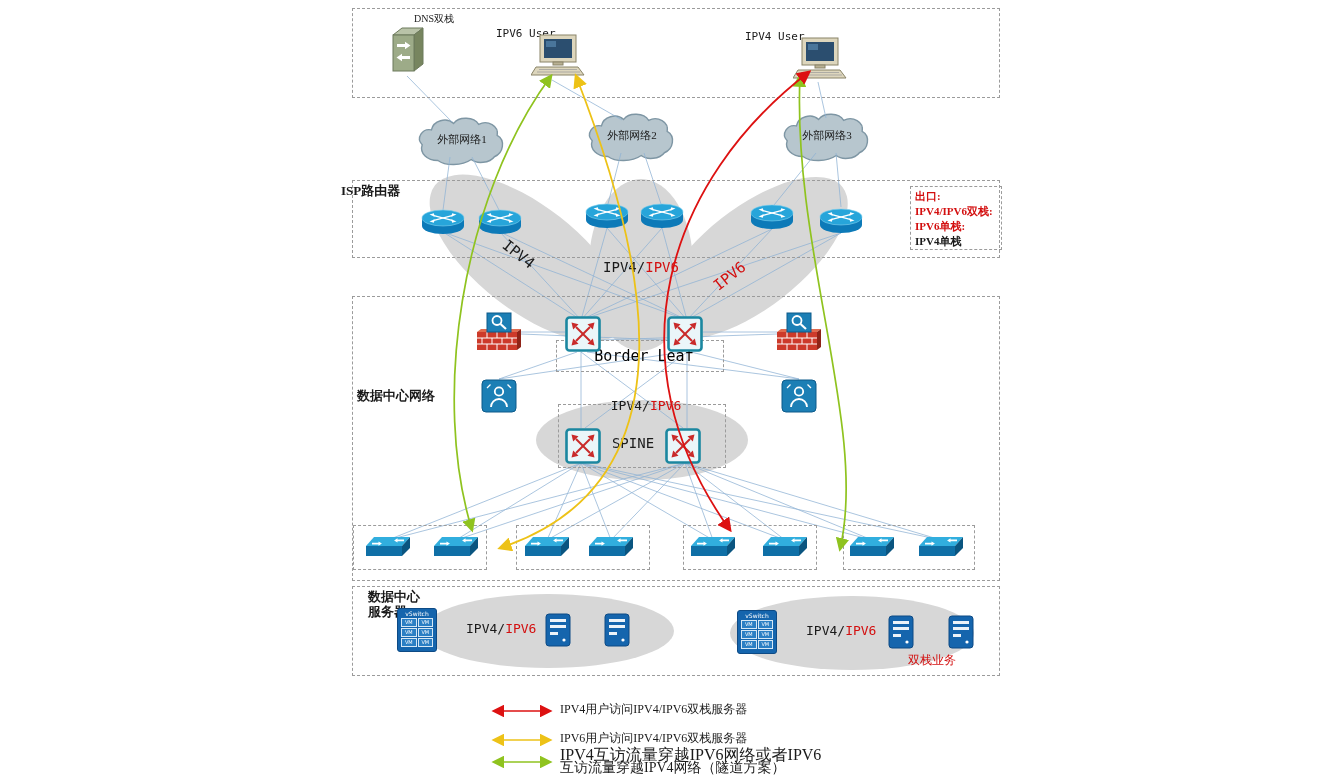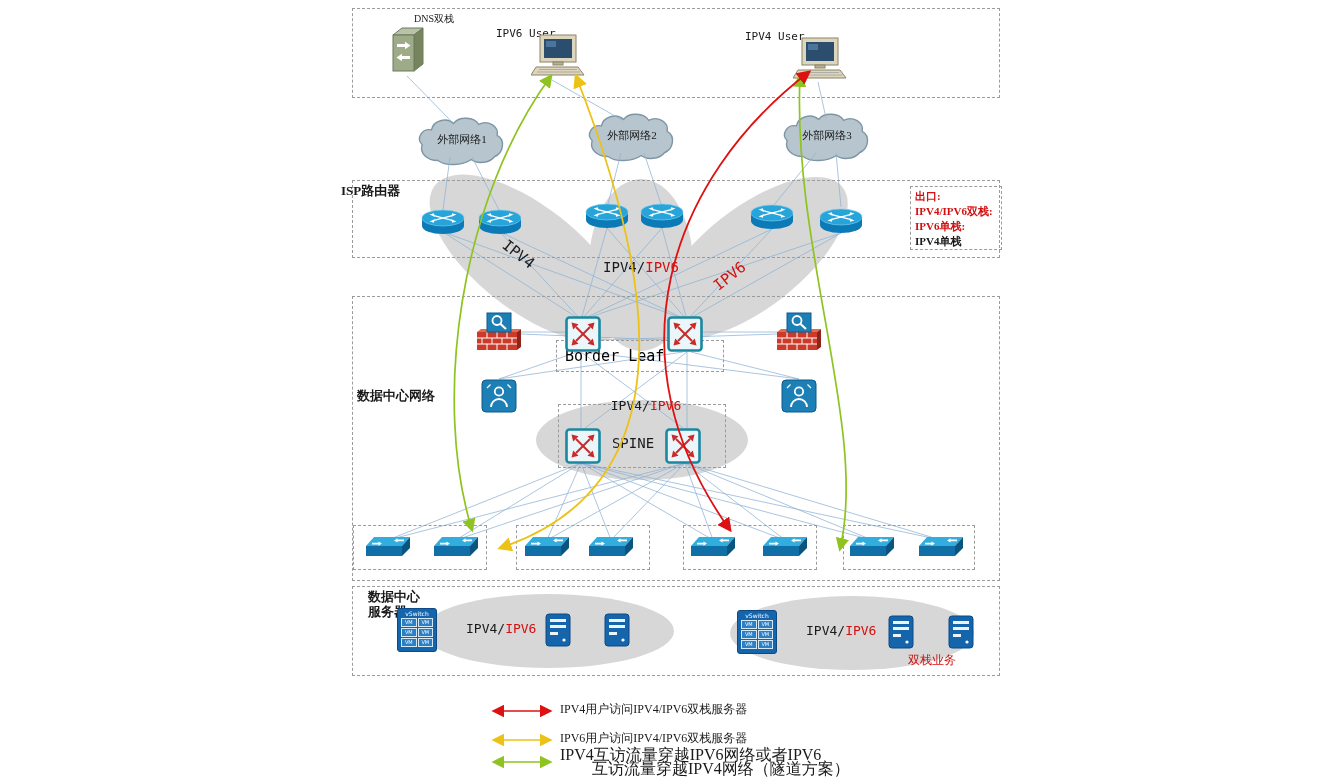--- a/index.html
+++ b/index.html
@@ -7,21 +7,21 @@
           font-family:"Liberation Serif",serif;overflow:hidden;}
   .dashed{position:absolute;border:1px dashed #9b9b9b;box-sizing:border-box;}
   .lbl{position:absolute;color:#1a1a1a;white-space:nowrap;line-height:1.15;}
   .mono{font-family:"DejaVu Sans Mono",monospace;}
   .serif{font-family:"Liberation Serif",serif;}
   .bold{font-weight:bold;}
   .red{color:#d30f0f;}
   .center{text-align:center;}
   .icon{position:absolute;line-height:0;}
   svg.layer{position:absolute;left:0;top:0;pointer-events:none;}
-  .flex-center{display:flex;align-items:center;padding-left:8px;}
+  .flex-center{display:flex;align-items:center;justify-content:center;padding-left:8px;}
   
   .vswitch{position:absolute;width:40px;height:44px;background:#1565ad;border:1px solid #0d4a85;
            border-radius:3px;box-sizing:border-box;padding:1px 3px;}
   .vs-title{color:#fff;font-size:6px;line-height:8px;text-align:center;
             font-family:"DejaVu Sans",sans-serif;}
   .vs-grid{display:grid;grid-template-columns:1fr 1fr;grid-auto-rows:9px;gap:1px;}
   .vs-cell{background:#2b7fc4;border:1px solid #d5e8f6;color:#fff;font-size:5px;
            line-height:7px;text-align:center;font-family:"DejaVu Sans",sans-serif;}
   .exit-line{font-size:11px;font-weight:bold;line-height:15px;}
 </style>
@@ -258,21 +258,21 @@
     <span>IPV4/</span><span class="red">IPV6</span>
   </div>
   <div class="lbl mono" style="left:806px;top:624px;font-size:13px;">
     <span>IPV4/</span><span class="red">IPV6</span>
   </div>
   <div class="lbl serif red" style="left:908px;top:654px;font-size:12px;">双栈业务</div>
 
   <div class="lbl serif" style="left:560px;top:703px;font-size:12px;">IPV4用户访问IPV4/IPV6双栈服务器</div>
   <div class="lbl serif" style="left:560px;top:732px;font-size:12px;">IPV6用户访问IPV4/IPV6双栈服务器</div>
   <div class="lbl serif" style="left:560px;top:746px;font-size:16px;">IPV4互访流量穿越IPV6网络或者IPV6</div>
-  <div class="lbl serif" style="left:592px;top:760px;font-size:16px;font-family:Liberation Serif, serif;">互访流量穿越IPV4网络（隧道方案）</div>
+  <div class="lbl serif" style="left:560px;top:760px;font-size:14px;font-family:Liberation Serif, serif;">互访流量穿越IPV4网络（隧道方案）</div>
 
   <div class="icon" style="left:388px;top:26px;"><svg width="38" height="48">
         <use href="#sym-dns"></use>
       </svg></div>
   <div class="icon" style="left:531px;top:34px;"><svg width="54" height="44">
         <use href="#sym-pc"></use>
       </svg></div>
   <div class="icon" style="left:793px;top:37px;"><svg width="54" height="44">
         <use href="#sym-pc"></use>
       </svg></div>

